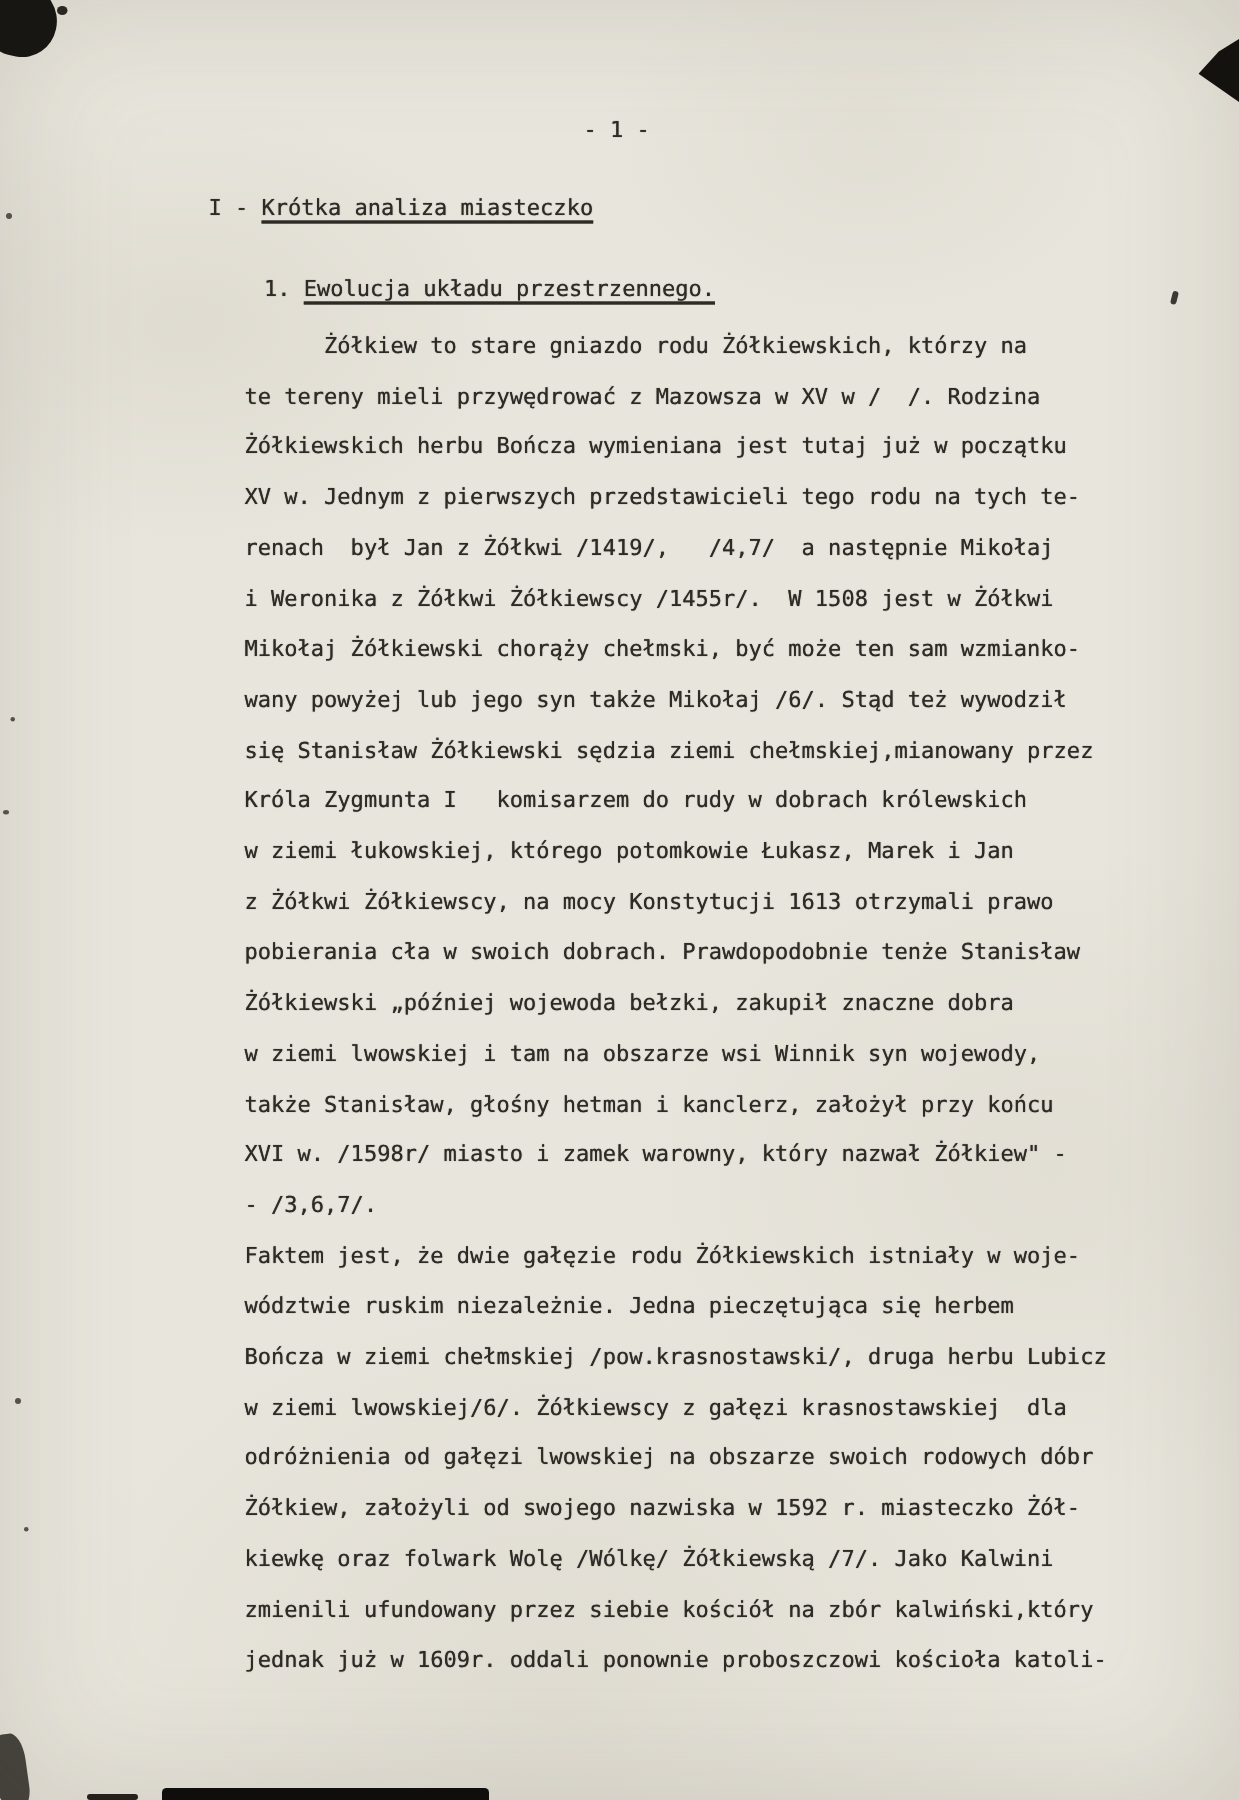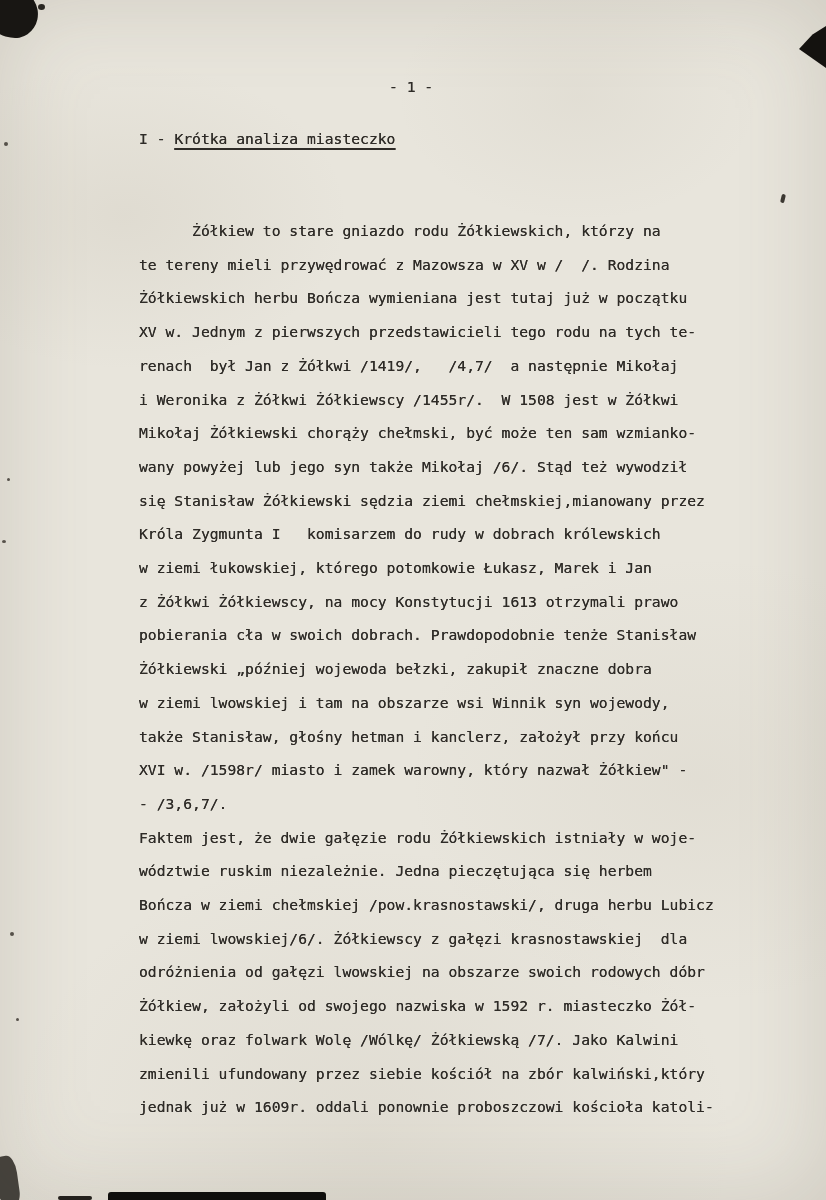--- a/index.html
+++ b/index.html
@@ -29,21 +29,21 @@
   }
   .page-number{position:absolute;left:389px;top:70px;}
   .heading{position:absolute;left:139px;top:122px;}
   .subheading{position:absolute;left:176px;top:176px;}
   .underlined{
     text-decoration:underline;
     text-decoration-thickness:1.5px;
     text-underline-offset:4px;
   }
   .body-text{position:absolute;left:139px;top:214px;}
-  .line{white-space:pre;}
+  .line{white-space:pre;margin-left:24px;}
 
   
   .artifact{position:absolute;pointer-events:none;}
   .blob-tl{
     left:-8px;top:-10px;width:46px;height:48px;
     background:#181613;
     border-radius:42% 58% 55% 45%;
     transform:rotate(12deg);
   }
   .blob-tl-dot{left:38px;top:4px;width:7px;height:6px;background:#2a2722;border-radius:50%;}
@@ -81,20 +81,21 @@
 </head>
 <body>
 
 <div class="page">
   <div class="grain"></div>
 
   <div class="page-number txt">- 1 -</div>
 
   <div class="heading txt"><span>I - </span><span class="underlined">Krótka analiza miasteczko</span></div>
 
+  <div class="subheading txt"><span>1. </span><span class="underlined">Ewolucja układu przestrzennego.</span></div>
 
   <div class="body-text txt"><div class="line">      Żółkiew to stare gniazdo rodu Żółkiewskich, którzy na</div><div class="line">te tereny mieli przywędrować z Mazowsza w XV w /  /. Rodzina</div><div class="line">Żółkiewskich herbu Bończa wymieniana jest tutaj już w początku</div><div class="line">XV w. Jednym z pierwszych przedstawicieli tego rodu na tych te-</div><div class="line">renach  był Jan z Żółkwi /1419/,   /4,7/  a następnie Mikołaj</div><div class="line">i Weronika z Żółkwi Żółkiewscy /1455r/.  W 1508 jest w Żółkwi</div><div class="line">Mikołaj Żółkiewski chorąży chełmski, być może ten sam wzmianko-</div><div class="line">wany powyżej lub jego syn także Mikołaj /6/. Stąd też wywodził</div><div class="line">się Stanisław Żółkiewski sędzia ziemi chełmskiej,mianowany przez</div><div class="line">Króla Zygmunta I   komisarzem do rudy w dobrach królewskich</div><div class="line">w ziemi łukowskiej, którego potomkowie Łukasz, Marek i Jan</div><div class="line">z Żółkwi Żółkiewscy, na mocy Konstytucji 1613 otrzymali prawo</div><div class="line">pobierania cła w swoich dobrach. Prawdopodobnie tenże Stanisław</div><div class="line">Żółkiewski „później wojewoda bełzki, zakupił znaczne dobra</div><div class="line">w ziemi lwowskiej i tam na obszarze wsi Winnik syn wojewody,</div><div class="line">także Stanisław, głośny hetman i kanclerz, założył przy końcu</div><div class="line">XVI w. /1598r/ miasto i zamek warowny, który nazwał Żółkiew" -</div><div class="line">- /3,6,7/.</div><div class="line">Faktem jest, że dwie gałęzie rodu Żółkiewskich istniały w woje-</div><div class="line">wództwie ruskim niezależnie. Jedna pieczętująca się herbem</div><div class="line">Bończa w ziemi chełmskiej /pow.krasnostawski/, druga herbu Lubicz</div><div class="line">w ziemi lwowskiej/6/. Żółkiewscy z gałęzi krasnostawskiej  dla</div><div class="line">odróżnienia od gałęzi lwowskiej na obszarze swoich rodowych dóbr</div><div class="line">Żółkiew, założyli od swojego nazwiska w 1592 r. miasteczko Żół-</div><div class="line">kiewkę oraz folwark Wolę /Wólkę/ Żółkiewską /7/. Jako Kalwini</div><div class="line">zmienili ufundowany przez siebie kościół na zbór kalwiński,który</div><div class="line">jednak już w 1609r. oddali ponownie proboszczowi kościoła katoli-</div></div>
 
   <div class="artifact blob-tl"></div>
   <div class="artifact blob-tl-dot"></div>
   <div class="artifact wedge-tr"></div>
   <div class="artifact mark-right"></div>
   <div class="artifact speck speck1"></div>
   <div class="artifact speck speck2"></div>
   <div class="artifact speck speck3"></div>

